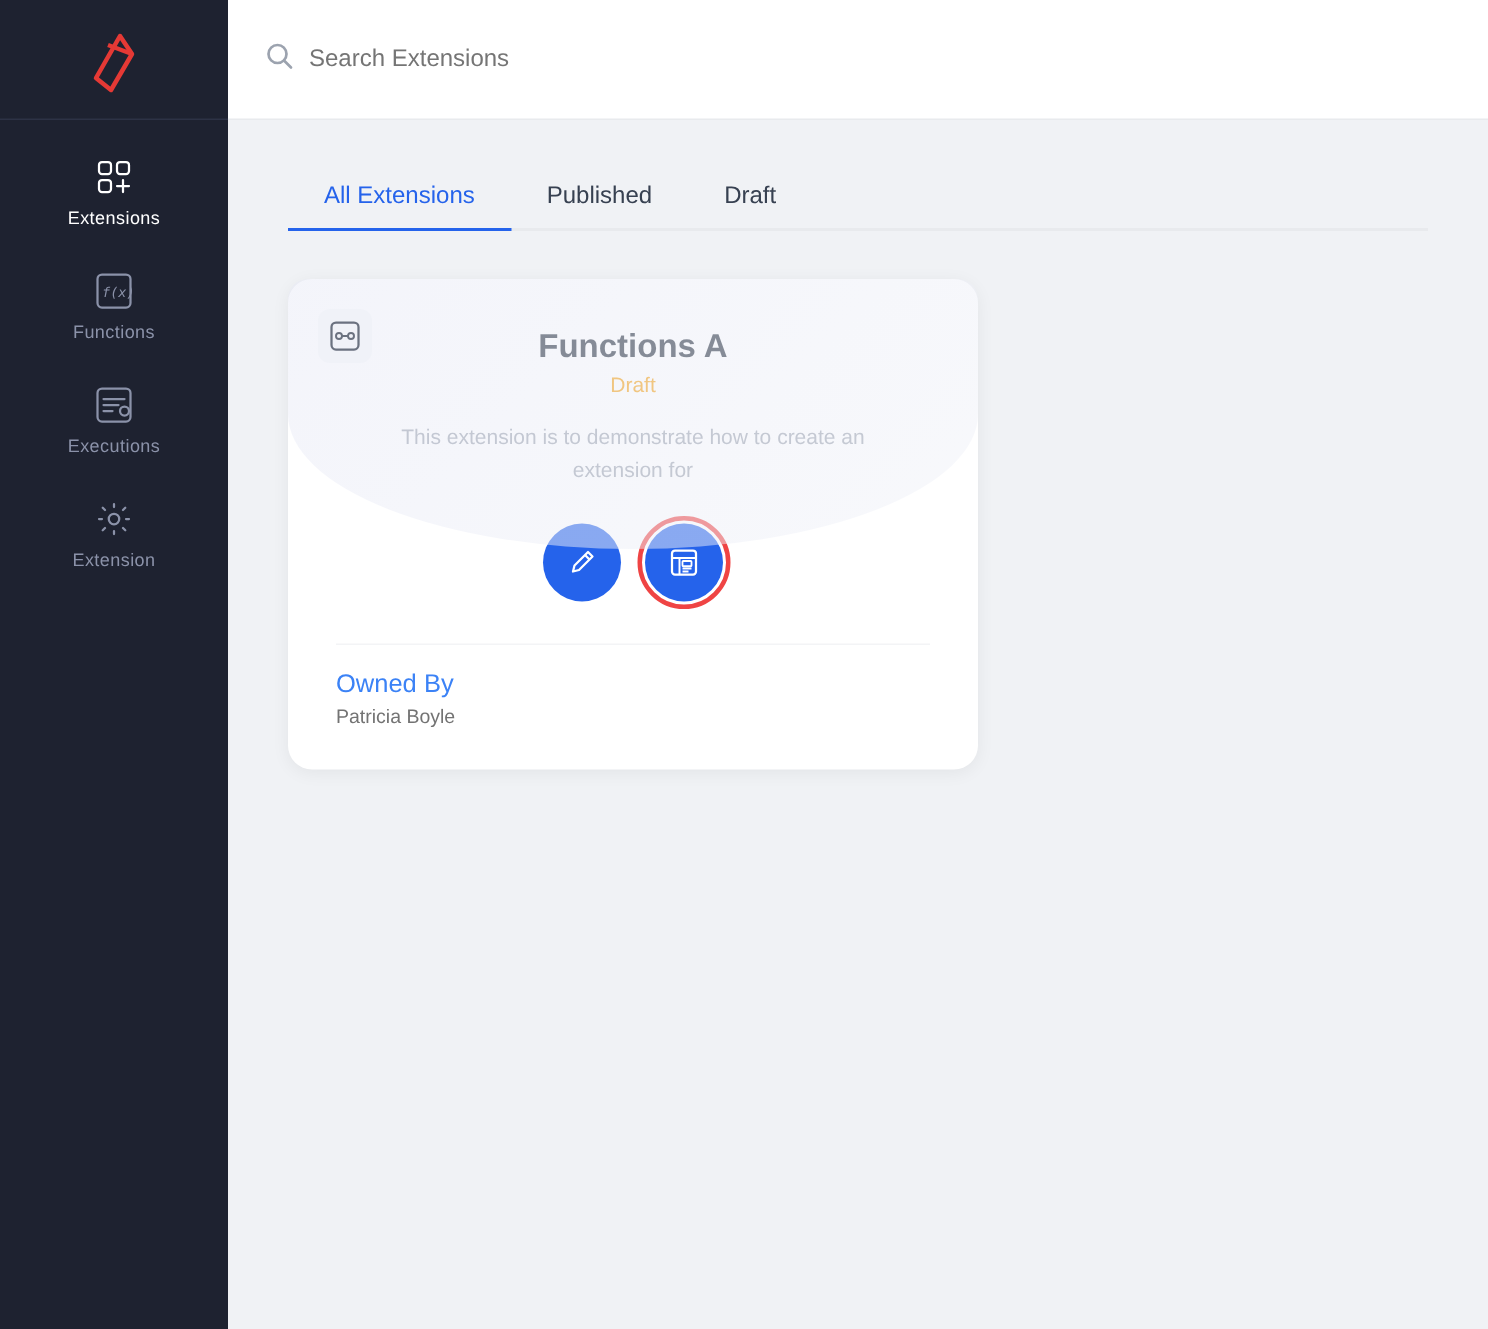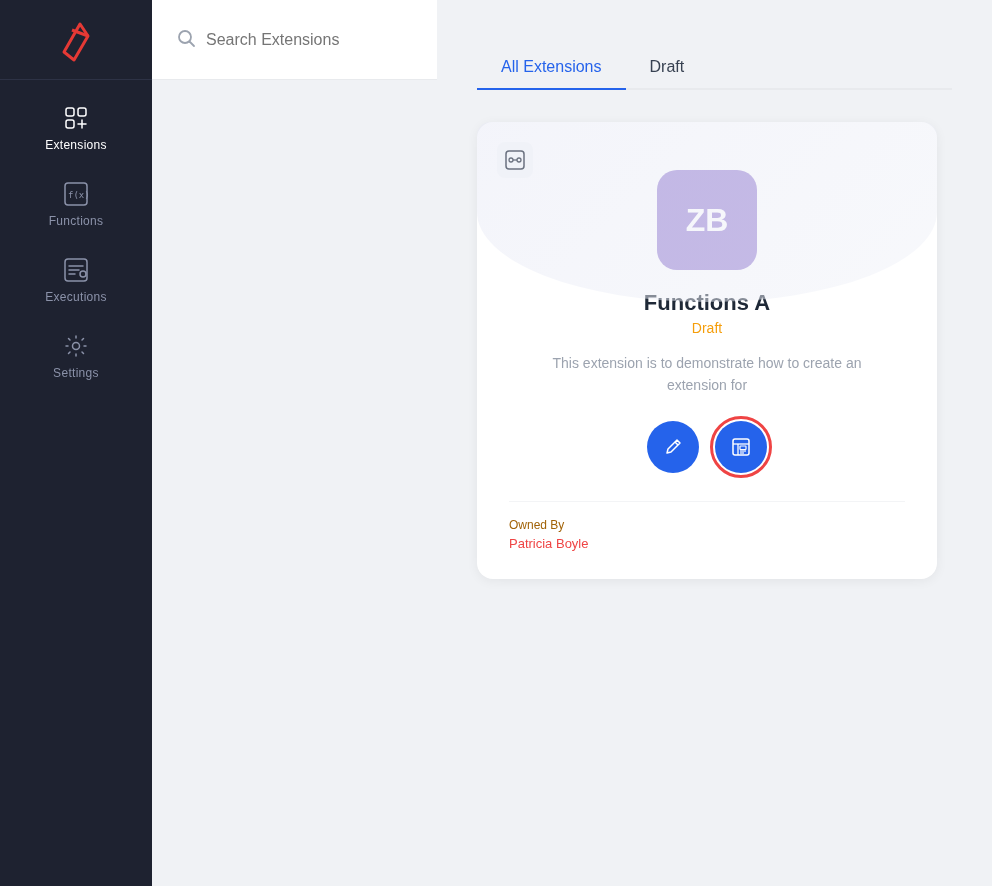--- a/index.html
+++ b/index.html
@@ -67,27 +67,28 @@
       font-weight: 400;
       letter-spacing: 0.3px;
     }
 
     .sidebar-icon {
       width: 28px;
       height: 28px;
       display: flex;
       align-items: center;
       justify-content: center;
+      font-style: italic;
     }
 
     
     .main {
       flex: 1;
       display: flex;
-      flex-direction: row;
+      flex-direction: column;
       background: #f0f2f5;
       height: 100%;
     }
 
     
     .search-bar {
       background: #ffffff;
       height: 80px;
       display: flex;
       align-items: center;
@@ -112,21 +113,21 @@
       outline: none;
       font-size: 16px;
       color: #9ca3af;
       background: transparent;
       flex: 1;
     }
 
     
     .content {
       flex: 1;
-      padding: 48px 40px;
+      padding: 32px 40px;
       overflow-y: auto;
     }
 
     
     .tabs {
       display: flex;
       gap: 0;
       margin-bottom: 32px;
       border-bottom: 2px solid #e8eaed;
     }
@@ -255,27 +256,27 @@
       border-top: 1px solid #f3f4f6;
     }
 
     .meta-group {
       display: flex;
       flex-direction: column;
       gap: 4px;
     }
 
     .meta-label {
-      font-size: 12px;
-      color: #a16207;
+      font-size: 17px;
+      color: #3b82f6;
     }
 
     .meta-value {
       font-size: 13px;
-      color: #ef4444;
+      color: #737373;
       font-weight: 500;
     }
 
     
     .card-bg-shape {
       position: absolute;
       top: 0;
       left: 0;
       right: 0;
       height: 180px;
@@ -334,21 +335,21 @@
     </div>
 
 
     <div class="sidebar-item">
       <div class="sidebar-icon">
         <svg width="26" height="26" viewBox="0 0 26 26" fill="none">
           <circle cx="13" cy="13" r="3.5" stroke="currentColor" stroke-width="1.5" fill="none"></circle>
           <path d="M13 3 L13 5 M13 21 L13 23 M3 13 L5 13 M21 13 L23 13 M5.5 5.5 L7 7 M19 19 L20.5 20.5 M20.5 5.5 L19 7 M7 19 L5.5 20.5" stroke="currentColor" stroke-width="1.5" stroke-linecap="round"></path>
         </svg>
       </div>
-      <span class="sidebar-item-label">Settings</span>
+      <span class="sidebar-item-label">Extension</span>
     </div>
 
   </div>
 </nav>
 
 <div class="main">
 
   <div class="search-bar">
     <div class="search-input-wrapper">
       <div class="search-icon-container">
@@ -358,40 +359,38 @@
         </svg>
       </div>
       <input class="search-input" type="text" placeholder="Search Extensions" style="">
     </div>
   </div>
 
   <div class="content">
 
     <div class="tabs">
       <div class="tab active">All Extensions</div>
+      <div class="tab">Published</div>
       <div class="tab">Draft</div>
     </div>
 
     <div class="cards-grid">
 
       <div class="extension-card">
         <div class="card-bg-shape"></div>
 
         <div class="card-top-icon">
           <svg width="22" height="22" viewBox="0 0 22 22" fill="none">
             <rect x="2" y="2" width="18" height="18" rx="3" stroke="#6b7280" stroke-width="1.5"></rect>
             <circle cx="7" cy="11" r="2" stroke="#6b7280" stroke-width="1.3"></circle>
             <circle cx="15" cy="11" r="2" stroke="#6b7280" stroke-width="1.3"></circle>
             <line x1="9" y1="11" x2="13" y2="11" stroke="#6b7280" stroke-width="1.3"></line>
           </svg>
         </div>
 
-        <div class="card-avatar">
-          <span>ZB</span>
-        </div>
 
         <div class="card-title">Functions A</div>
 
         <div class="card-status">Draft</div>
 
         <div class="card-description">This extension is to demonstrate how to create an extension for</div>
 
         <div class="card-actions">
           <button class="action-btn edit" title="Edit">
             <svg width="22" height="22" viewBox="0 0 22 22" fill="none">

